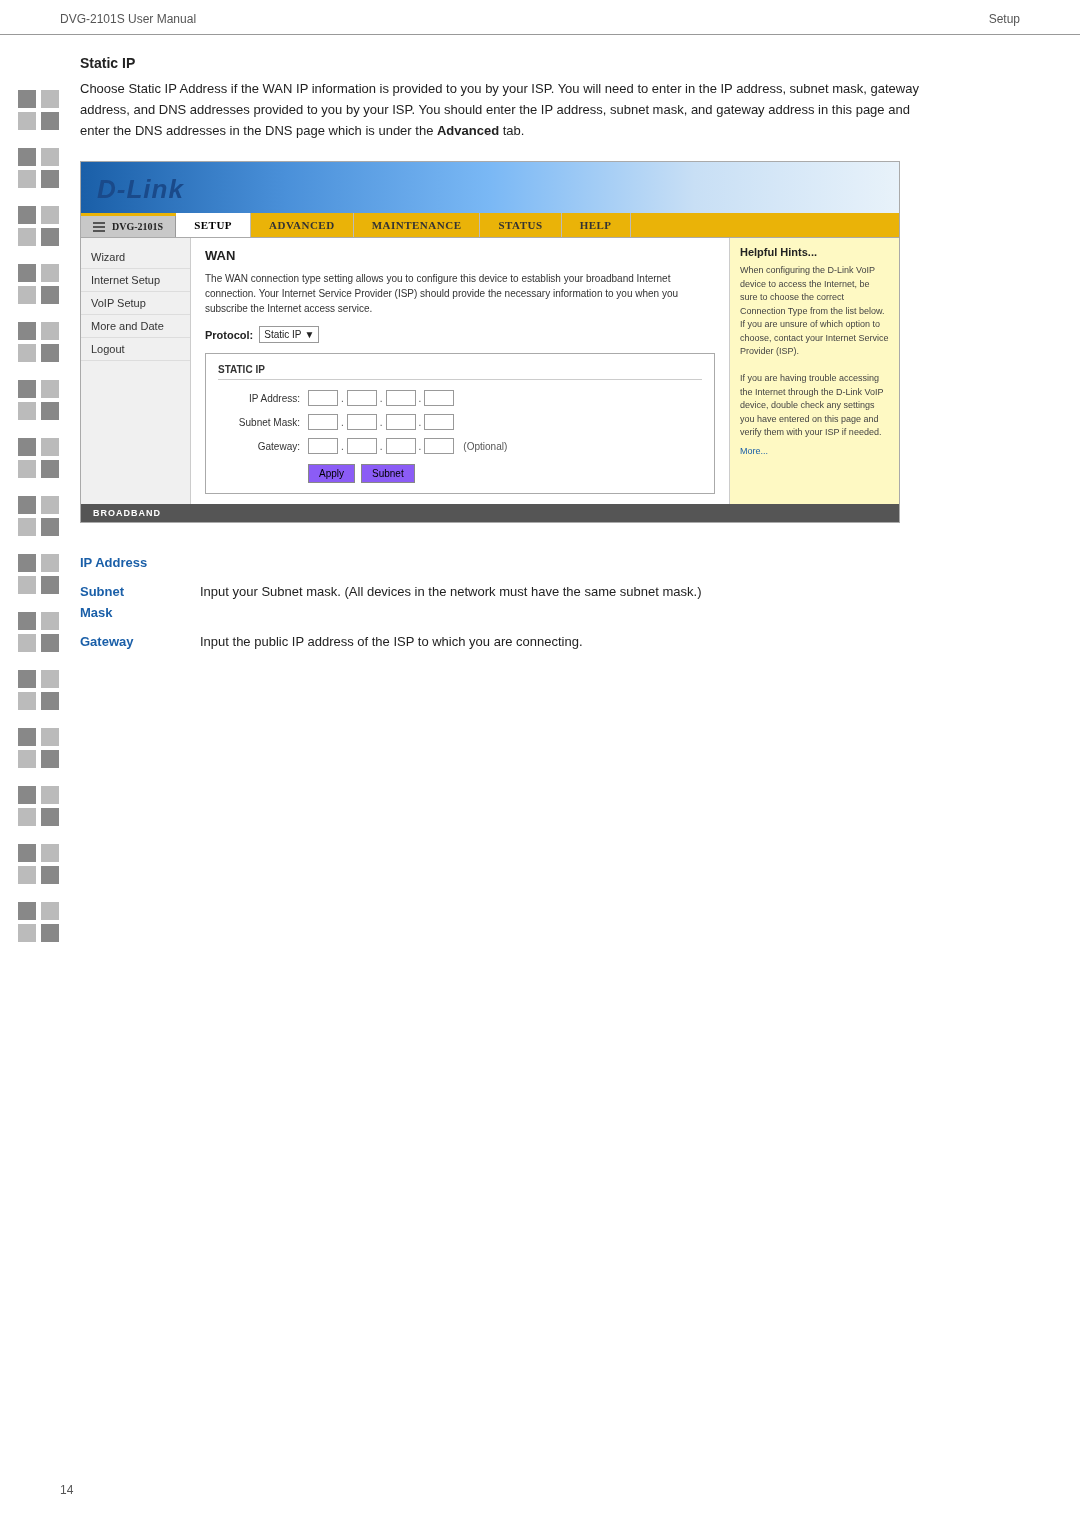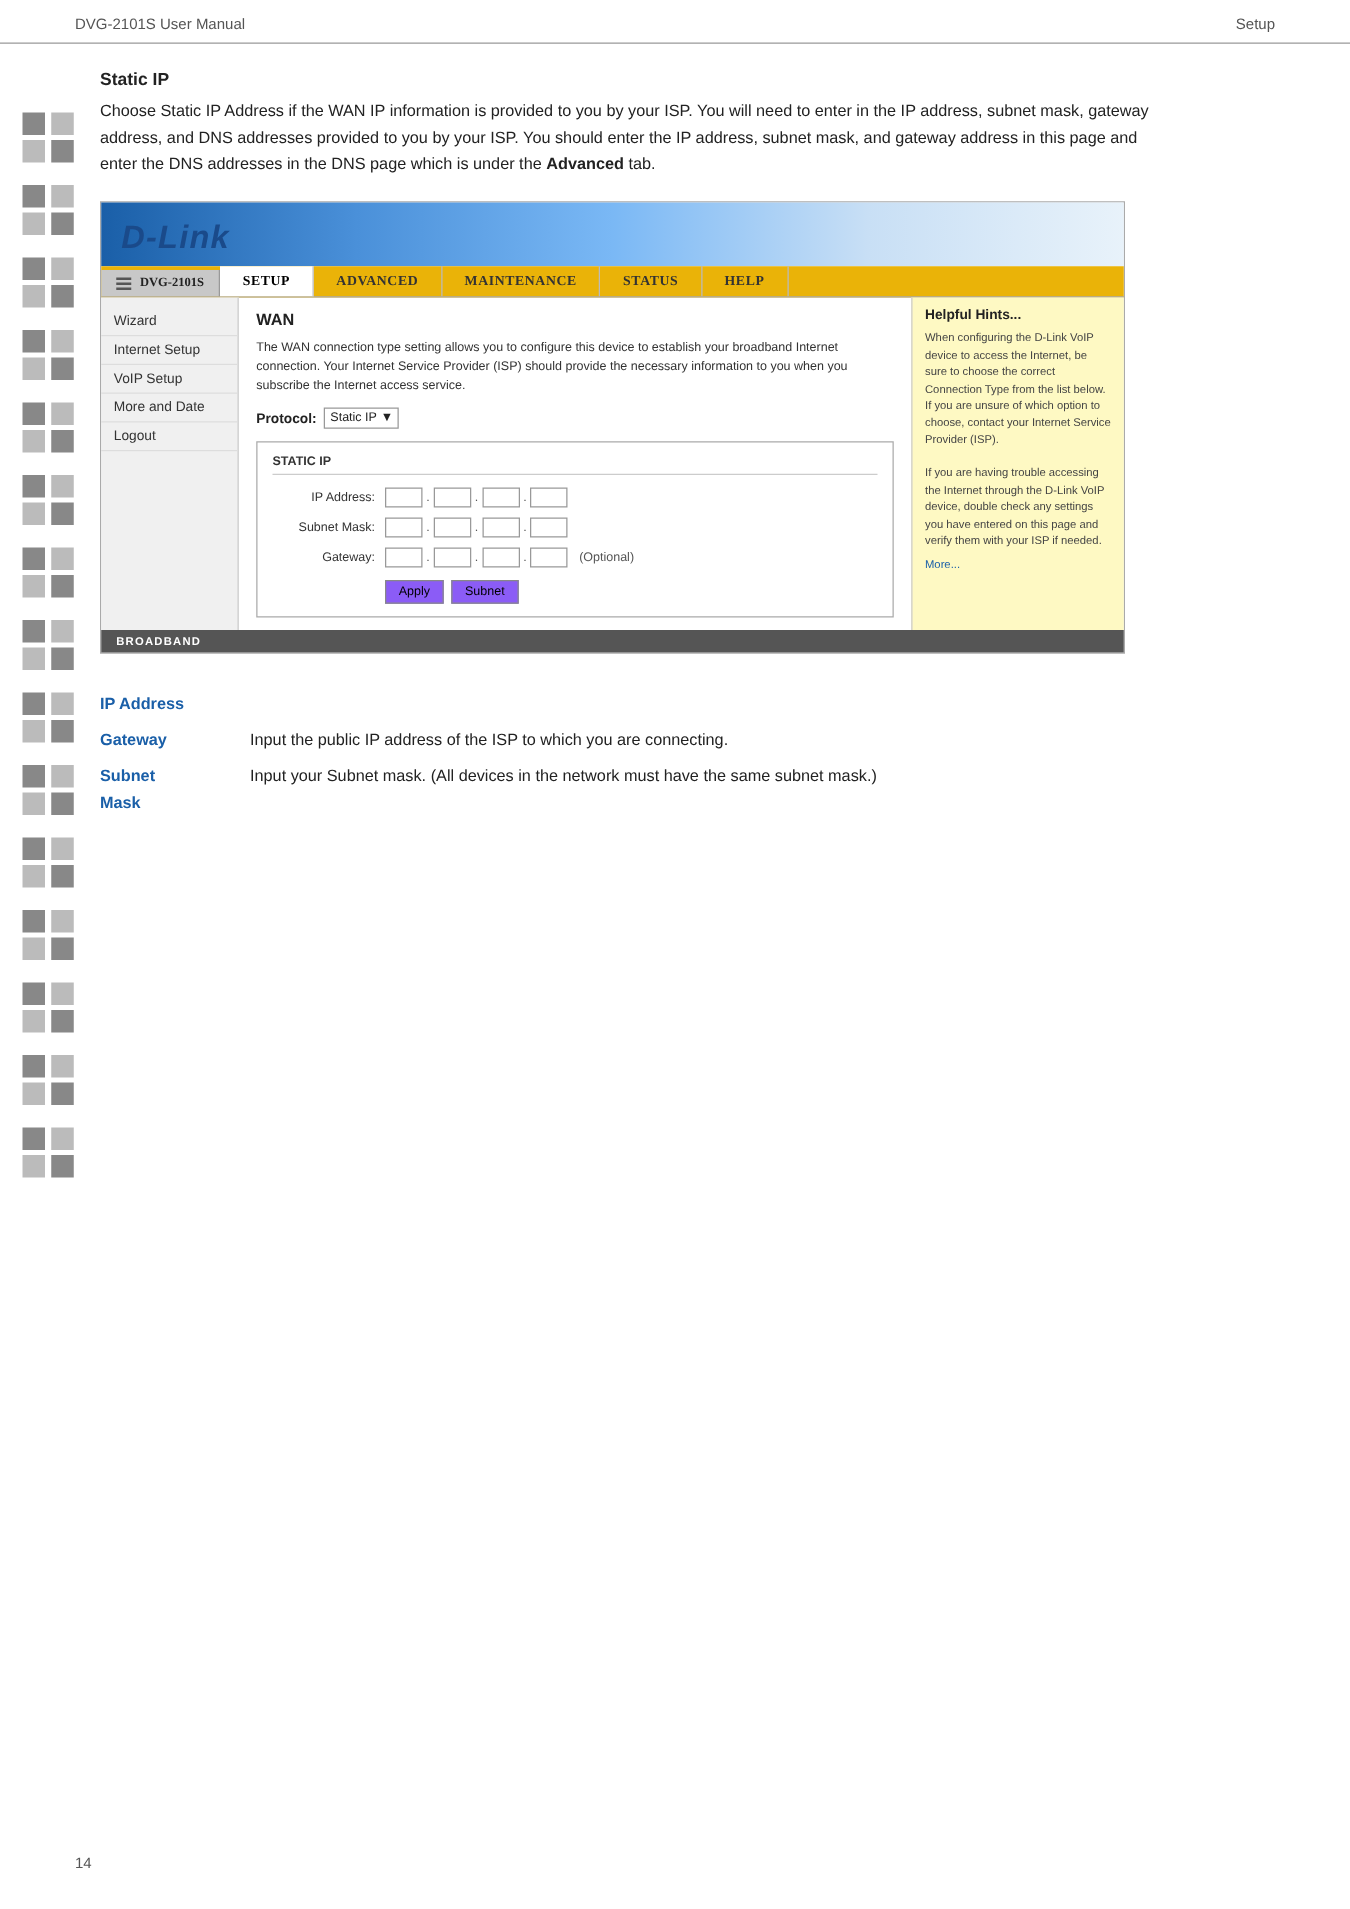--- a/index.html
+++ b/index.html
@@ -606,28 +606,28 @@
 
   </div>
 
   <div class="desc-section">
 
     <div class="desc-row">
       <div class="desc-term">IP Address</div>
     </div>
 
     <div class="desc-row">
+      <div class="desc-term">Subnet<br>Mask</div>
+      <div class="desc-def">Input your Subnet mask. (All devices in the network must have the same subnet mask.)</div>
+    </div>
+
+    <div class="desc-row">
       <div class="desc-term">Gateway</div>
       <div class="desc-def">Input the public IP address of the ISP to which you are connecting.</div>
     </div>
 
-    <div class="desc-row">
-      <div class="desc-term">Subnet<br>Mask</div>
-      <div class="desc-def">Input your Subnet mask. (All devices in the network must have the same subnet mask.)</div>
-    </div>
-
   </div>
 
 </div>
 
 <div class="page-footer">
   <span>14</span>
 </div>
 
 </body></html>

